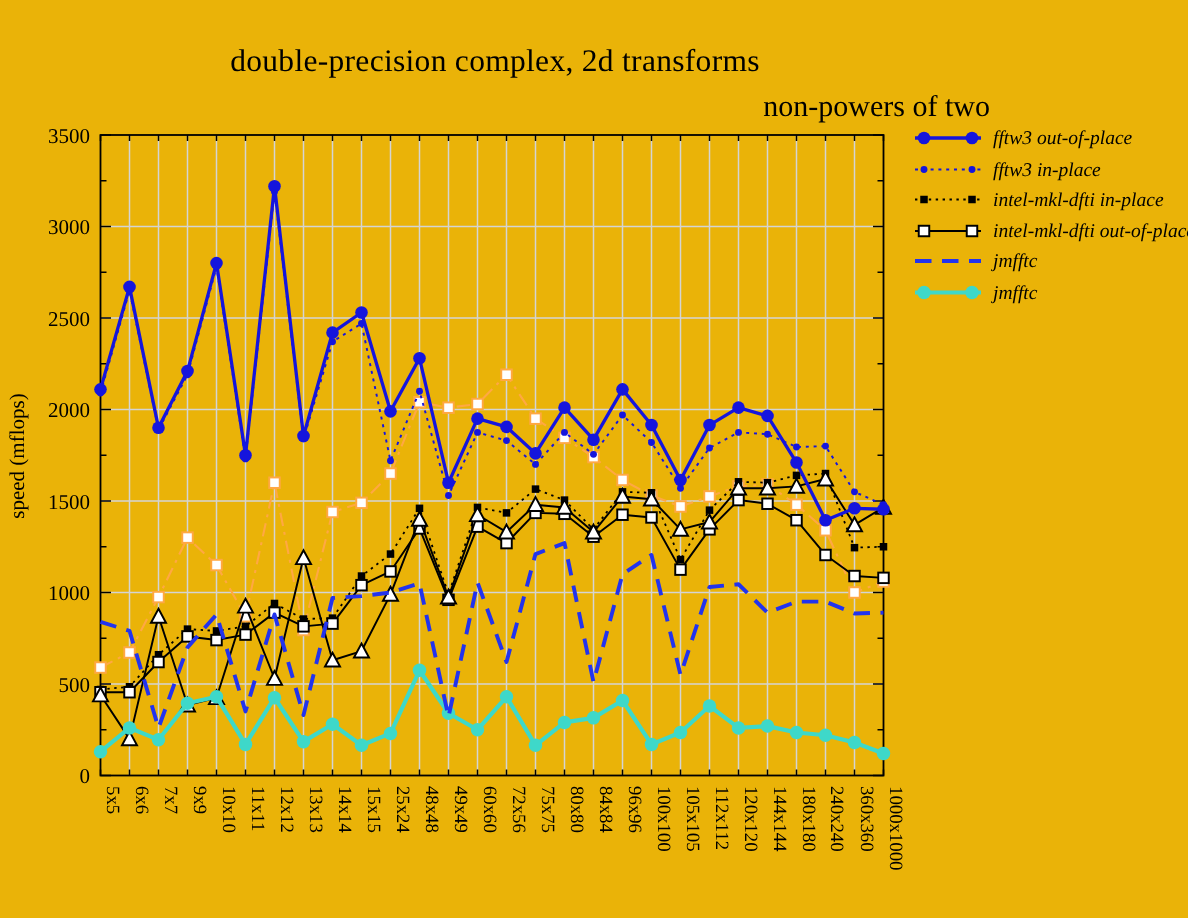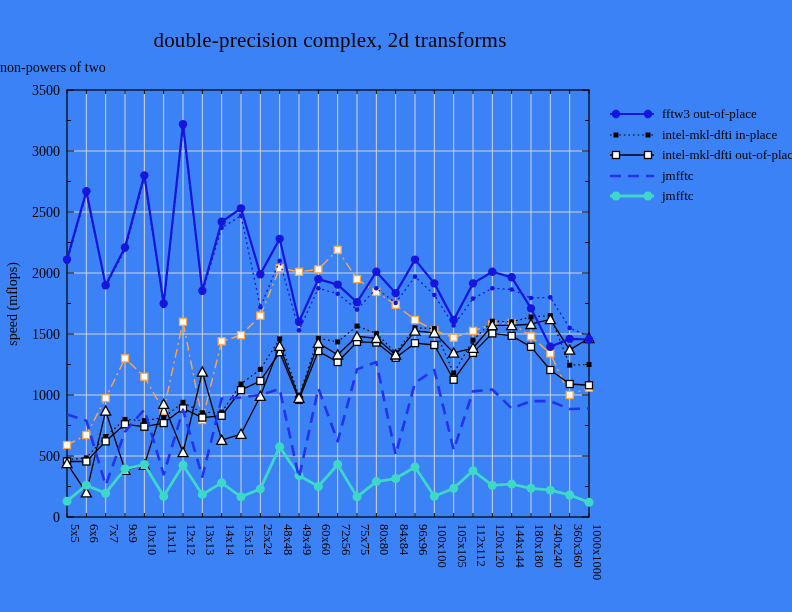--- a/index.html
+++ b/index.html
@@ -1,30 +1,30 @@
 <!DOCTYPE html>
 <html><head>
 <meta charset="utf-8">
 <style>
   html,body{margin:0;padding:0;background:#ffffff;}
   #canvas{
-    position:relative;width:792px;height:612px;background:#3b82f6;overflow:hidden;
+    position:relative;width:792px;height:612px;background:#eab308;overflow:hidden;
     font-family:"Liberation Serif","DejaVu Serif",serif;color:#000;
   }
   #chart-title{
     position:absolute;left:0;top:28px;width:660px;text-align:center;
     font-size:21px;letter-spacing:0.2px;
   }
   #chart-subtitle{
-    position:absolute;left:0;top:60px;width:660px;text-align:left;
-    font-size:14px;
+    position:absolute;left:0;top:60px;width:660px;text-align:right;
+    font-size:20px;
   }
   #plot-svg{position:absolute;left:0;top:0;}
   #legend{
-    position:absolute;left:608px;top:104px;width:184px;
+    position:absolute;left:608px;top:82px;width:184px;font-style:italic;
   }
   .legend-item{display:flex;align-items:center;height:20.5px;}
   .legend-item svg{flex:0 0 48px;}
   .legend-label{font-size:13px;margin-left:6px;white-space:nowrap;}
   .ylab{
     position:absolute;left:-52px;top:296px;width:130px;text-align:center;
     font-size:14px;transform:rotate(-90deg);transform-origin:center;
   }
 </style>
 </head>
@@ -423,20 +423,28 @@
       <div class="legend-item">
         <svg width="48" height="16">
           <line x1="2" y1="8" x2="46" y2="8" stroke="#1515dd" stroke-width="2.2"></line>
           <circle cx="8" cy="8" r="4.2" fill="#1515dd" stroke="none"></circle>
           <circle cx="40" cy="8" r="4.2" fill="#1515dd" stroke="none"></circle>
         </svg>
         <span class="legend-label">fftw3 out-of-place</span>
       </div>
       <div class="legend-item">
         <svg width="48" height="16">
+          <line x1="2" y1="8" x2="46" y2="8" stroke="#1515dd" stroke-width="1.3" stroke-dasharray="2 3.2"></line>
+          <circle cx="8" cy="8" r="2.3" fill="#1515dd" stroke="none"></circle>
+          <circle cx="40" cy="8" r="2.3" fill="#1515dd" stroke="none"></circle>
+        </svg>
+        <span class="legend-label">fftw3 in-place</span>
+      </div>
+      <div class="legend-item">
+        <svg width="48" height="16">
           <line x1="2" y1="8" x2="46" y2="8" stroke="#000000" stroke-width="1.2" stroke-dasharray="1.6 3"></line>
           <rect x="5.5" y="5.5" width="5" height="5" fill="#000000"></rect>
           <rect x="37.5" y="5.5" width="5" height="5" fill="#000000"></rect>
         </svg>
         <span class="legend-label">intel-mkl-dfti in-place</span>
       </div>
       <div class="legend-item">
         <svg width="48" height="16">
           <line x1="2" y1="8" x2="46" y2="8" stroke="#000000" stroke-width="1.3"></line>
           <rect x="4.5" y="4.5" width="7" height="7" fill="#fff" stroke="#000000" stroke-width="1.3"></rect>

